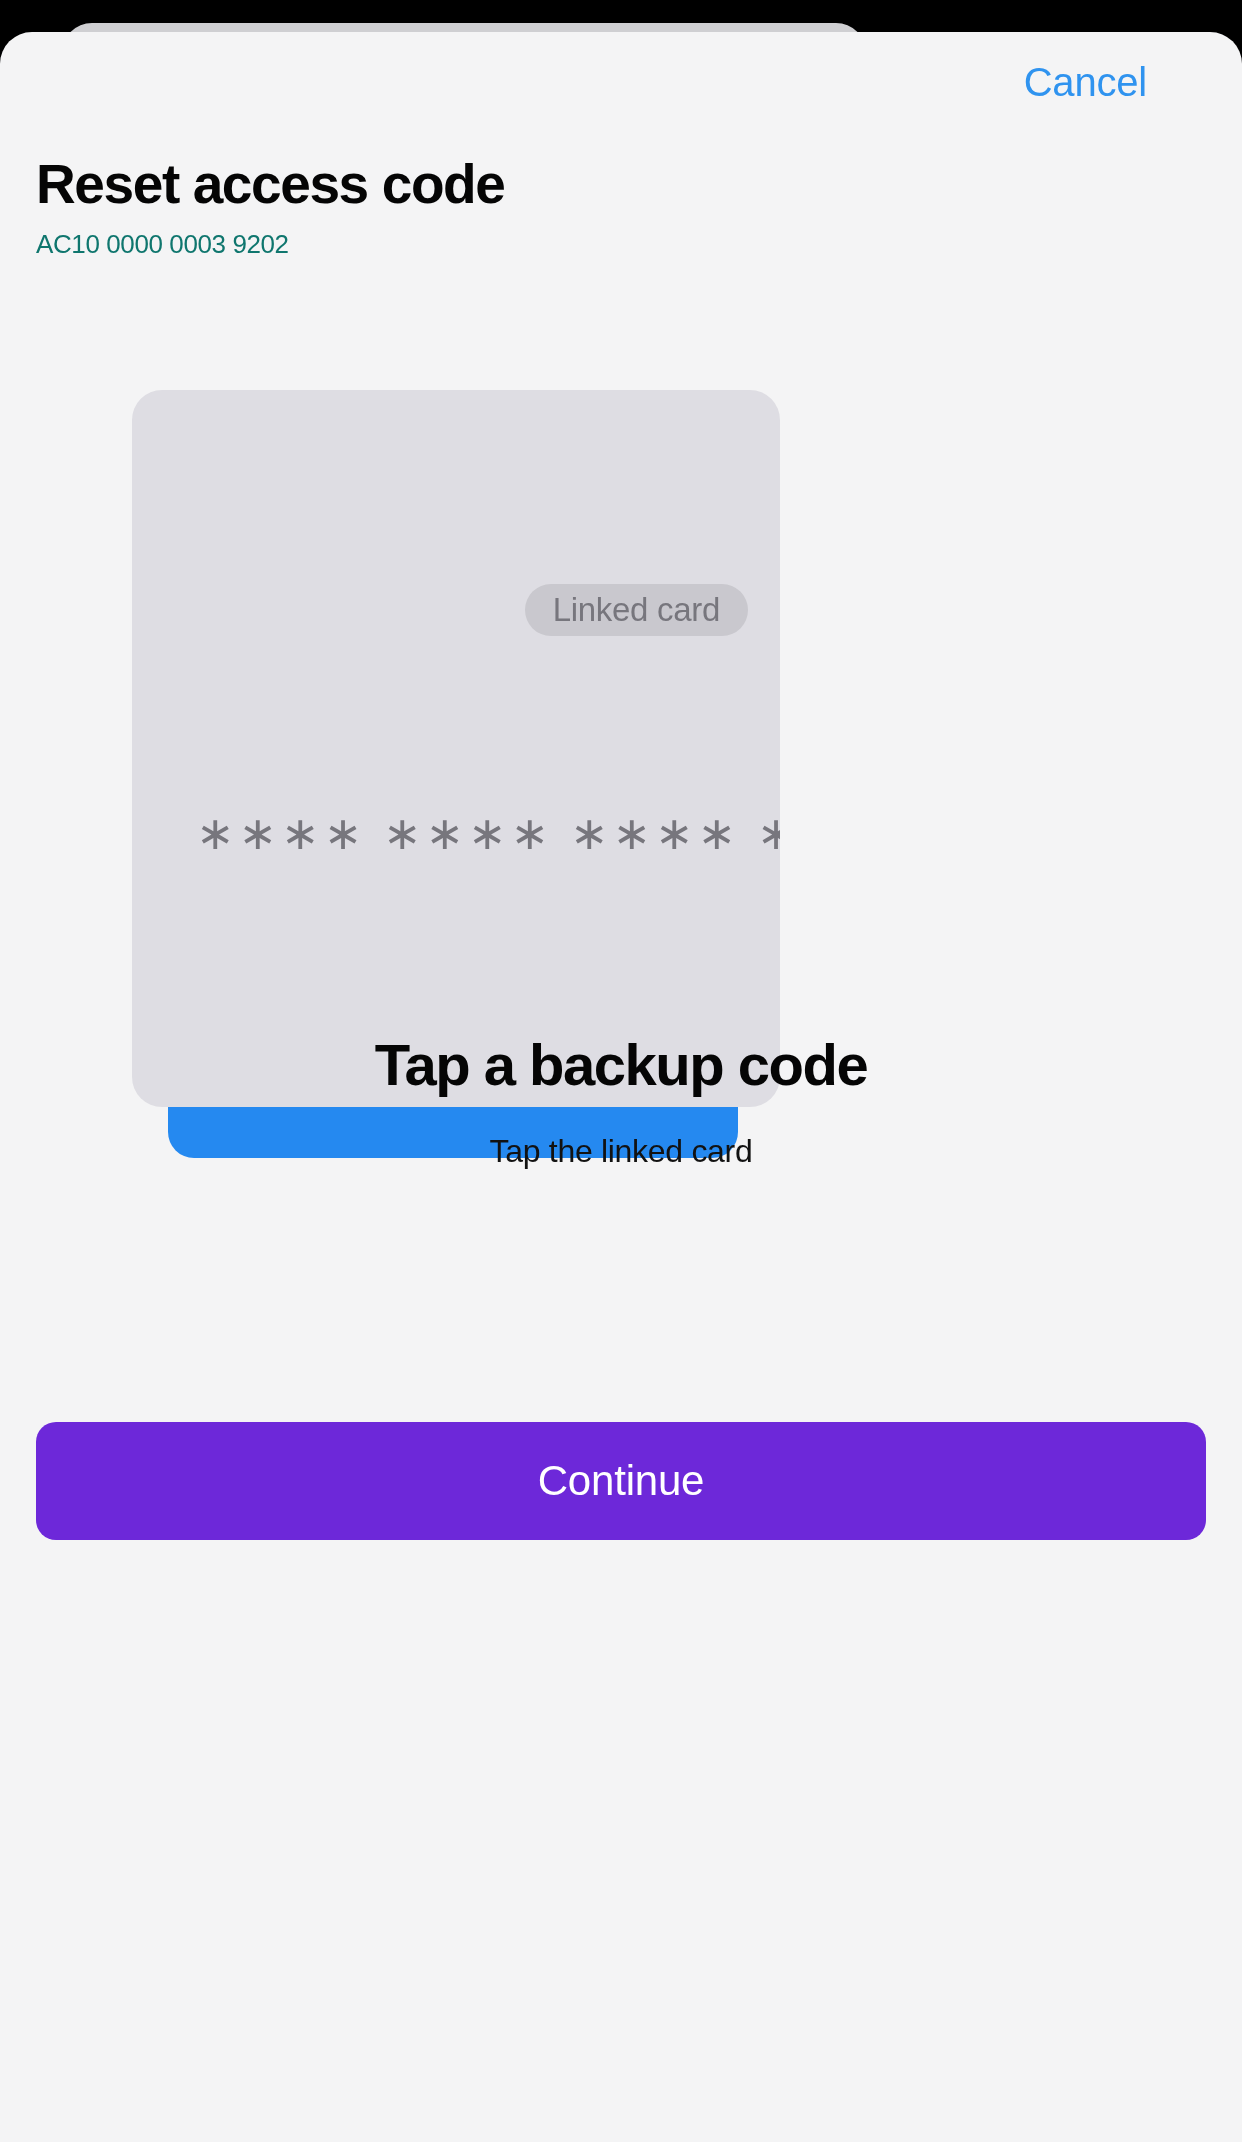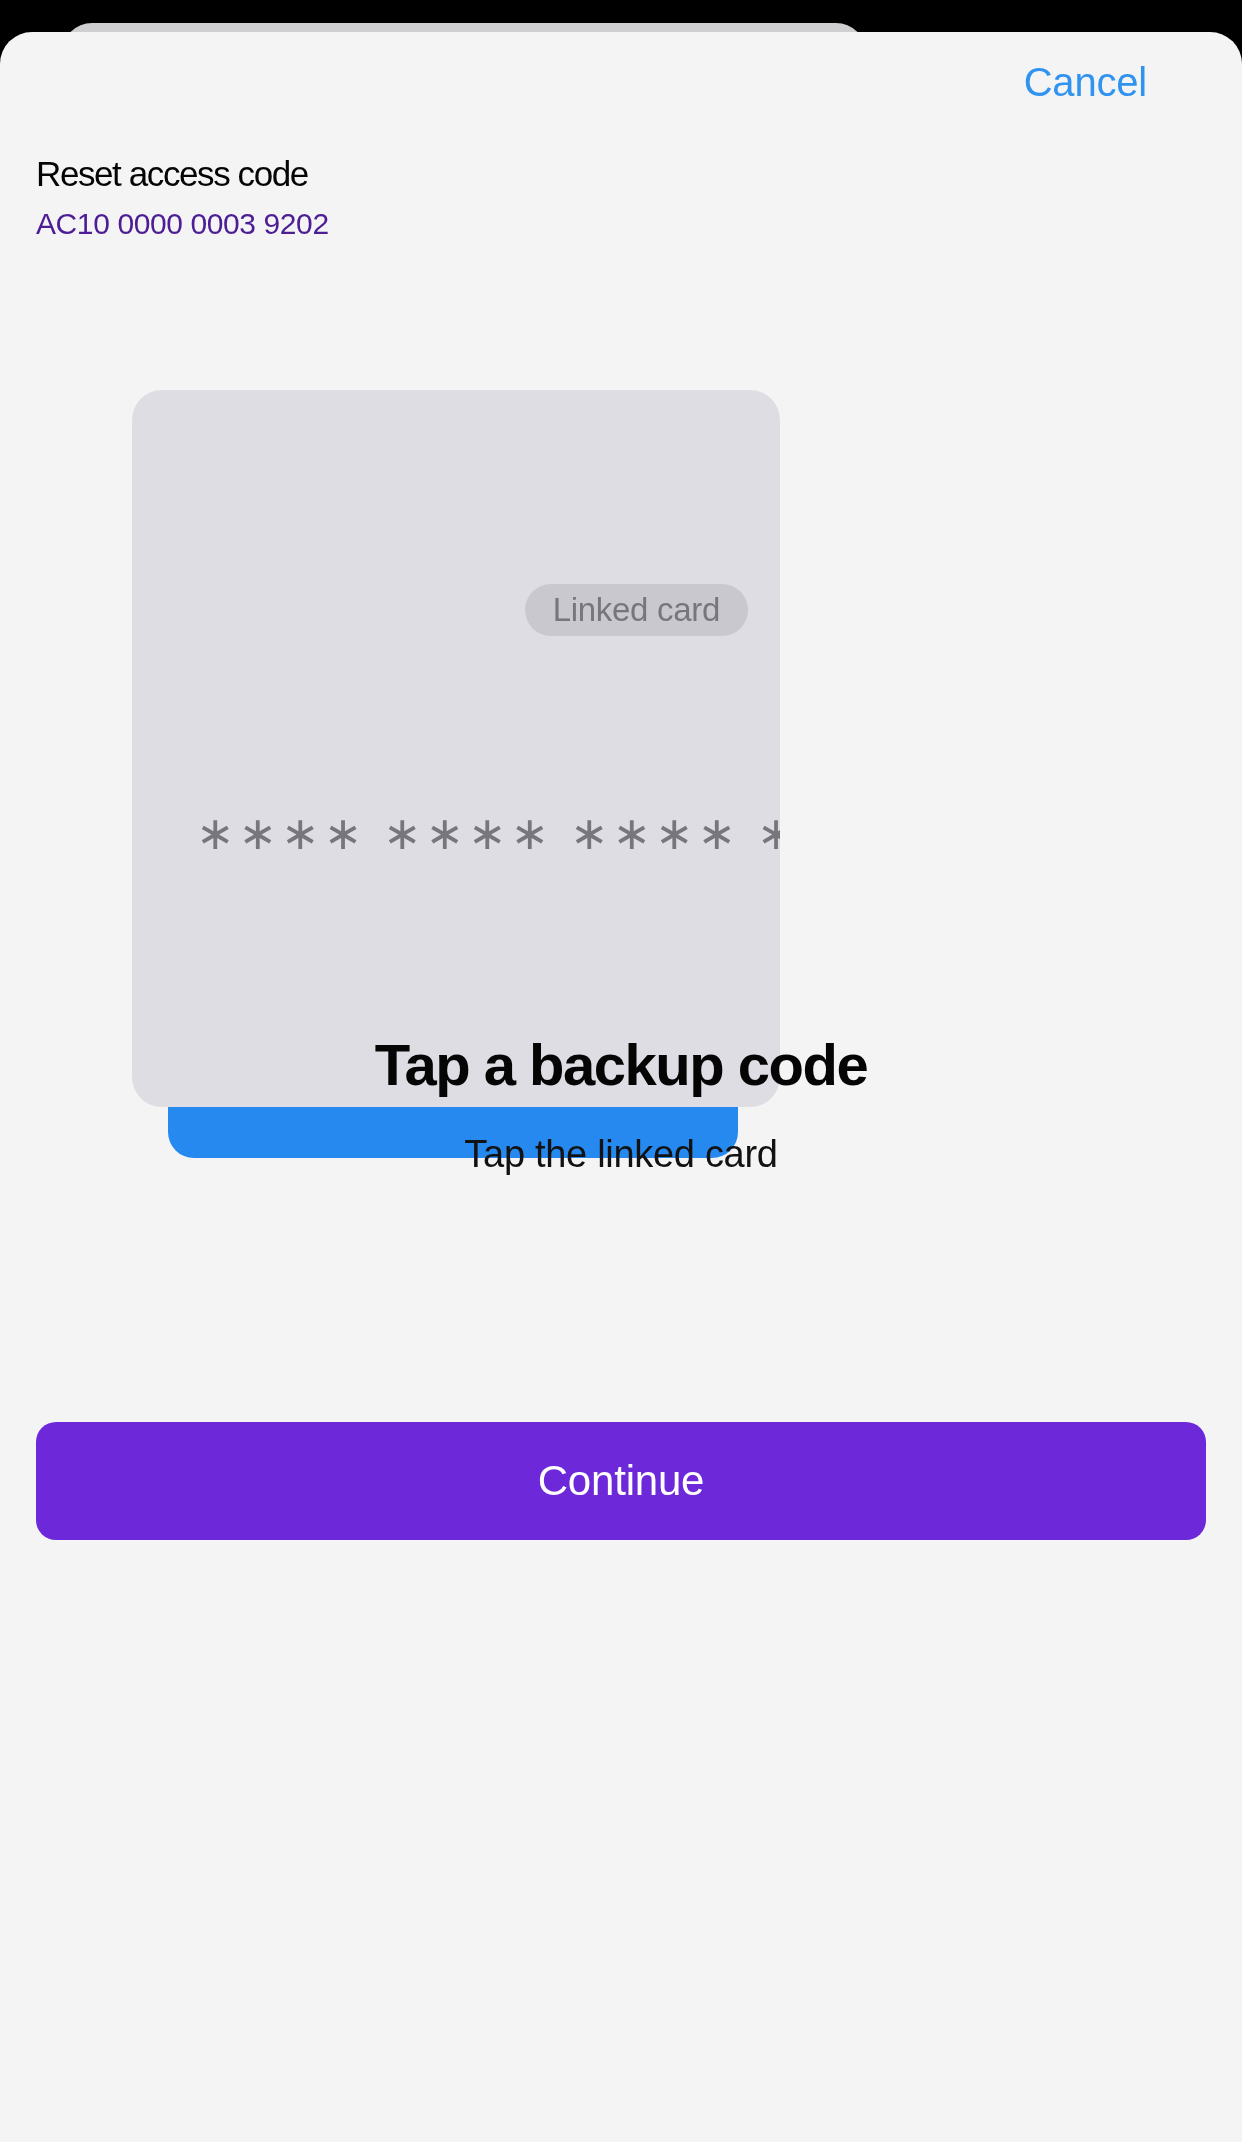--- a/index.html
+++ b/index.html
@@ -66,31 +66,31 @@
   }
 
   
   .header-block {
     position:absolute;
     left:36px;
     top:122px;
     width:1000px;
   }
   .page-title {
-    font-size:35px;
-    font-weight:normal;
+    font-size:55px;
+    font-weight:bold;
     color:#050505;
     letter-spacing:-1.4px;
     line-height:1.12;
   }
   .page-subtitle {
     margin-top:14px;
-    font-size:30px;
+    font-size:26px;
     font-weight:normal;
-    color:#4c1d95;
+    color:#0f766e;
     letter-spacing:-0.4px;
     line-height:1.15;
   }
 
   
   .card-stack {
     position:absolute;
     left:0;
     top:330px;
     width:1242px;
@@ -152,21 +152,21 @@
   }
   .prompt-title {
     font-size:58px;
     font-weight:bold;
     color:#050505;
     letter-spacing:-1.5px;
     line-height:1.14;
   }
   .prompt-subtitle {
     margin-top:34px;
-    font-size:38px;
+    font-size:32px;
     font-weight:normal;
     color:#121212;
     letter-spacing:-0.3px;
     line-height:1.2;
   }
 
   
   .continue-button {
     position:absolute;
     left:36px;

